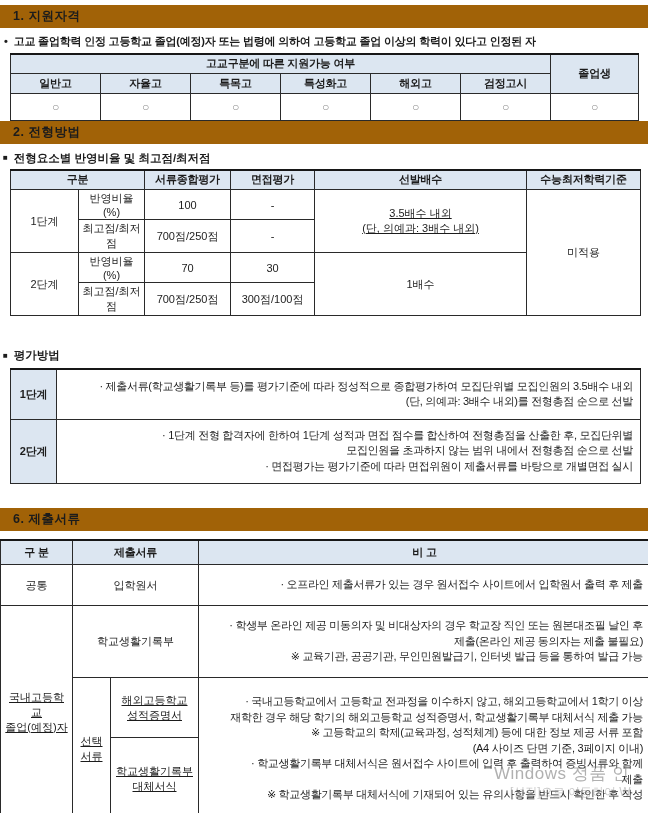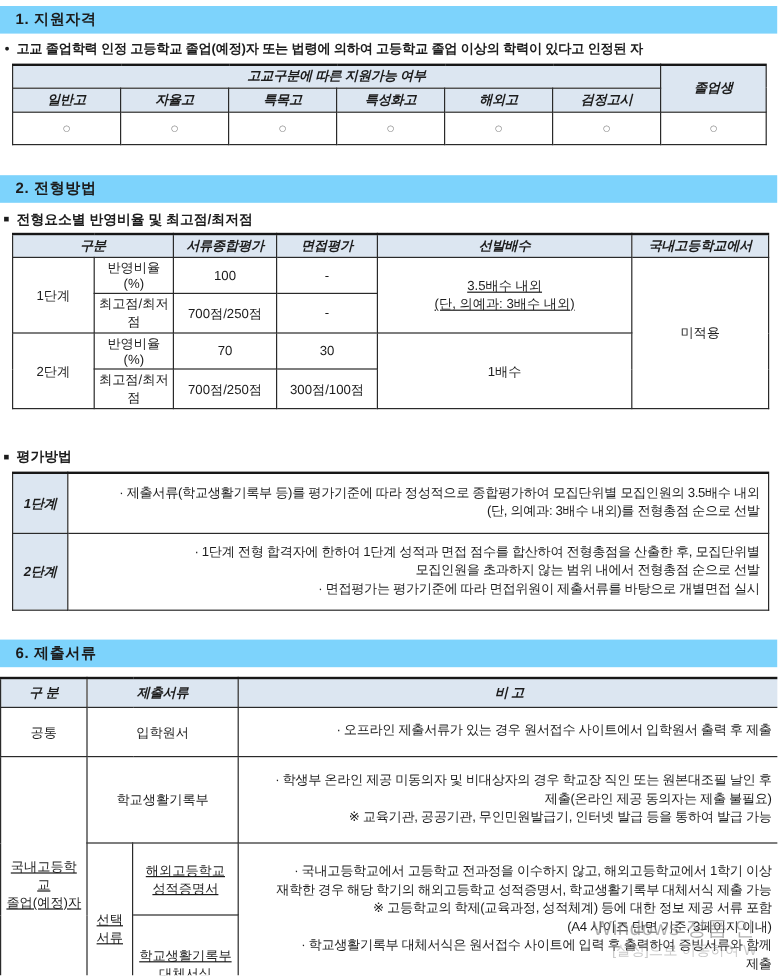--- a/index.html
+++ b/index.html
@@ -1,36 +1,36 @@
 <!DOCTYPE html>
 <html lang="ko"><head>
 <meta charset="utf-8">
 <style>
   html,body{margin:0;padding:0;background:#ffffff;}
   body{font-family:"Liberation Sans","DejaVu Sans",sans-serif;color:#1c1c1c;}
   .page{position:relative;width:648px;height:813px;overflow:hidden;background:#fff;}
 
-  .bar{background:#7dd3fc;height:23px;display:flex;align-items:center;
+  .bar{background:#a16207;height:23px;display:flex;align-items:center;
        padding-left:13px;font-weight:bold;font-size:12.5px;letter-spacing:.5px;}
   .bar1{margin-top:5px;}
-  .bar2{margin-top:25px;}
+  .bar2{}
   .bar3{margin-top:24px;}
 
   .bullet-line{display:flex;align-items:flex-start;gap:6px;margin:6px 6px 0 4px;
                font-weight:bold;font-size:11px;line-height:14px;letter-spacing:-0.2px;}
   .subhead{display:flex;align-items:center;gap:6px;margin:7px 0 0 3px;
            font-weight:bold;font-size:11.5px;}
   .subhead .sq{font-size:8px;line-height:8px;}
   .subhead2{margin-top:32px;}
 
   table{border-collapse:collapse;table-layout:fixed;border:1px solid #2a2a2a;
         border-top:2px solid #171717;}
   td,th{border:1px solid #2a2a2a;font-size:11px;padding:1px 3px;vertical-align:middle;
         overflow:hidden;}
-  .hd{background:#dce6f1;font-weight:bold;text-align:center;letter-spacing:-0.2px;font-style:italic;}
+  .hd{background:#dce6f1;font-weight:bold;text-align:center;letter-spacing:-0.2px;}
   .c{text-align:center;font-weight:normal;}
   .pre{white-space:pre-line;text-decoration:underline;}
   .remark{text-align:right;padding:3px 7px;line-height:15.5px;white-space:pre-line;
           word-break:keep-all;letter-spacing:-0.3px;}
   .circle{color:#8c8c8c;font-size:12px;text-align:center;font-weight:normal;}
 
   .t1{margin:5px 0 0 10px;width:628px;}
   .t2{margin:3px 0 0 10px;width:630px;}
   .t3{margin:5px 0 0 10px;width:630px;}
   .t4{margin:8px 0 0 0;width:650px;border-left:1px solid #2a2a2a;}
@@ -104,21 +104,21 @@
       <col style="width:84px">
         <col style="width:212px">
         <col style="width:114px">
     </colgroup>
     <tbody>
         <tr style="height:20px">
       <th class="hd" colspan="2">구분</th>
       <th class="hd">서류종합평가</th>
       <th class="hd">면접평가</th>
       <th class="hd">선발배수</th>
-      <th class="hd">국내고등학교에서</th>
+      <th class="hd">수능최저학력기준</th>
     </tr>
     <tr style="height:21px">
       <td class="c" rowspan="2">1단계</td>
       <td class="c">반영비율(%)</td>
       <td class="c">100</td>
       <td class="c">-</td>
       <td class="c pre" rowspan="2">3.5배수 내외
 (단, 의예과: 3배수 내외)</td>
       <td class="c" rowspan="4">미적용</td>
     </tr>

